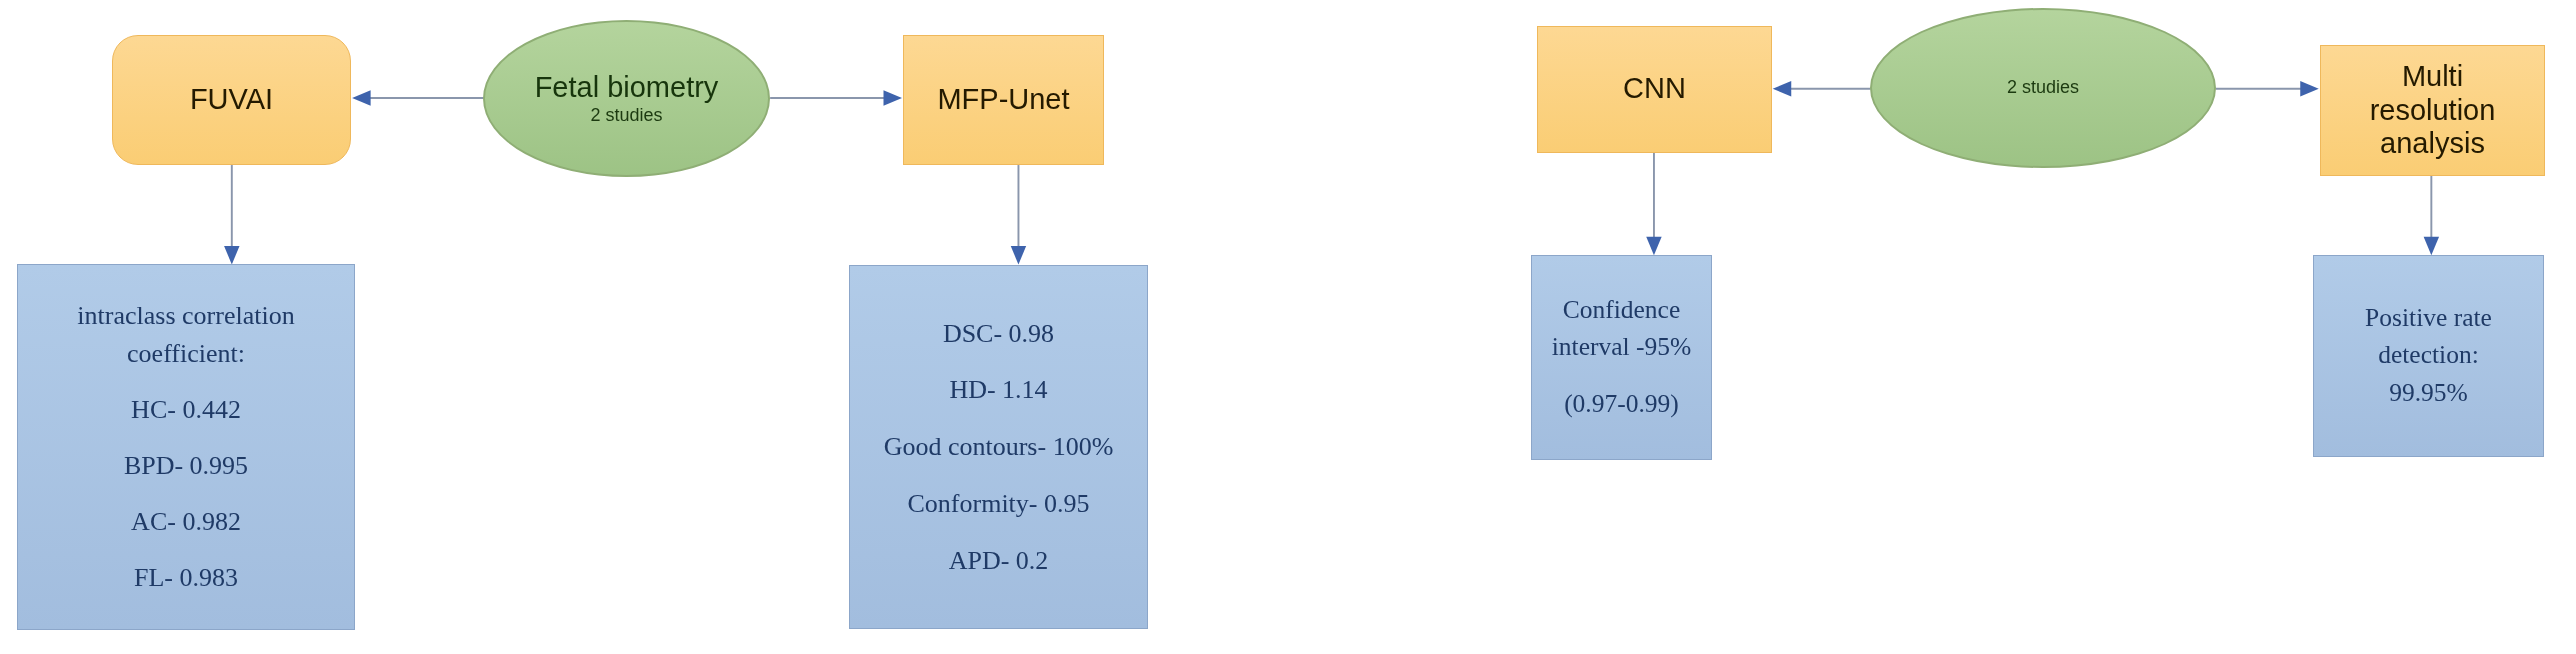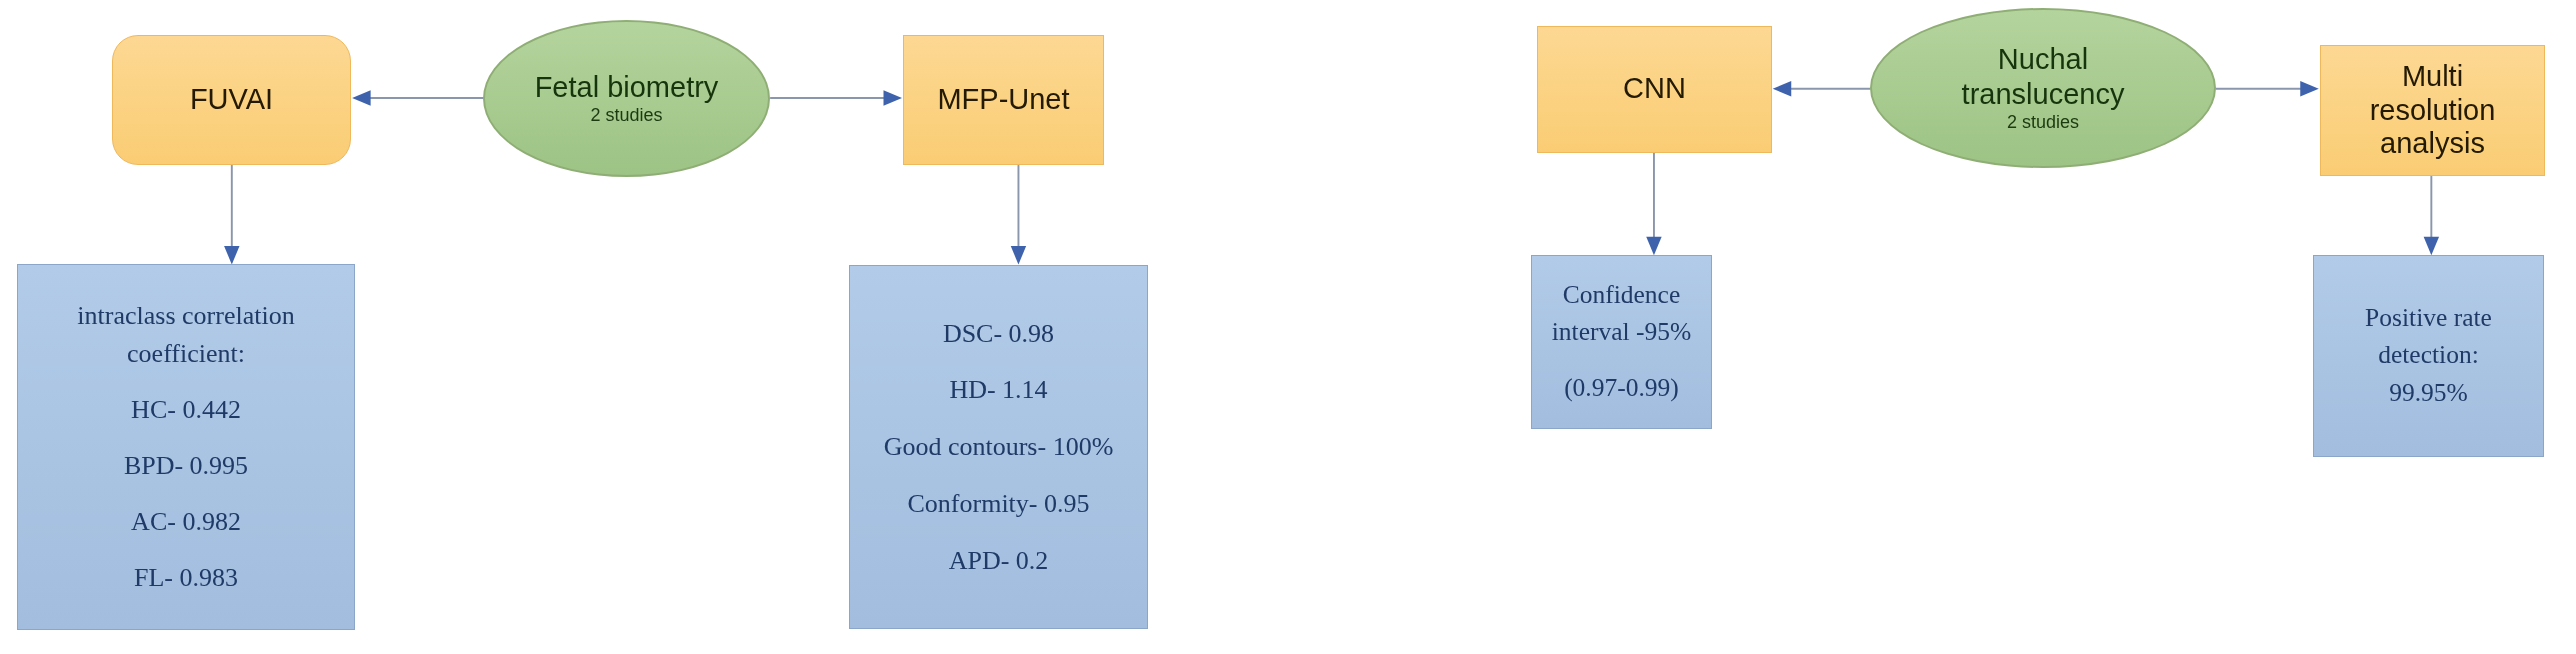--- a/index.html
+++ b/index.html
@@ -97,29 +97,28 @@
     <div class="result-line">Good contours- 100%</div>
     <div class="result-line">Conformity- 0.95</div>
     <div class="result-line">APD- 0.2</div>
   </div>
 
   <div class="shape method-node" style="left:1537px;top:25.5px;width:235px;height:127px;">
     <div>CNN</div>
   </div>
 
   <div class="shape topic-ellipse" style="left:1870px;top:7.7px;width:346px;height:160px;">
-    <div class="topic-title" style="max-width:231px;">Nuchal translucency</div>
     <div class="topic-subtitle">2 studies</div>
   </div>
 
   <div class="shape method-node" style="left:2320px;top:25px;width:225px;height:131px;margin-top:20px;">
     <div style="max-width:193px;">Multi resolution analysis</div>
   </div>
 
-  <div class="shape result-box" style="left:1531px;top:255px;width:181px;height:174px;gap:20px;padding:6.2px 9.3px;font-size:25.5px;">
+  <div class="shape result-box" style="left:1531px;top:255px;width:181px;height:205px;gap:20px;padding:6.2px 9.3px;font-size:25.5px;">
     <div class="result-line">Confidence interval -95%</div>
     <div class="result-line">(0.97-0.99)</div>
   </div>
 
   <div class="shape result-box" style="left:2313px;top:255px;width:231px;height:202px;gap:1.5px;padding:6.2px 23px;font-size:25.5px;">
     <div class="result-line">Positive rate detection:</div>
     <div class="result-line">99.95%</div>
   </div>
 
 </div>

